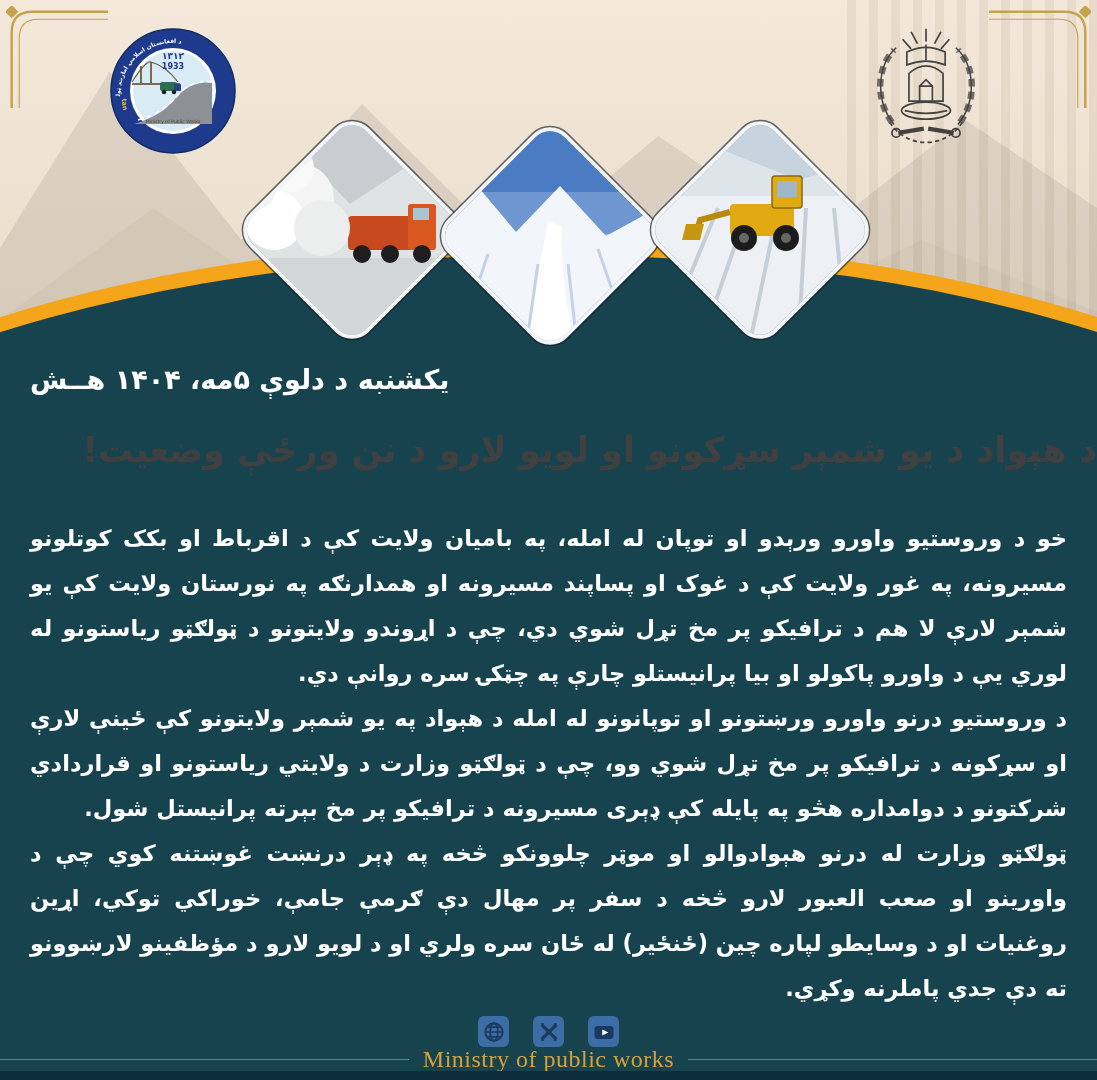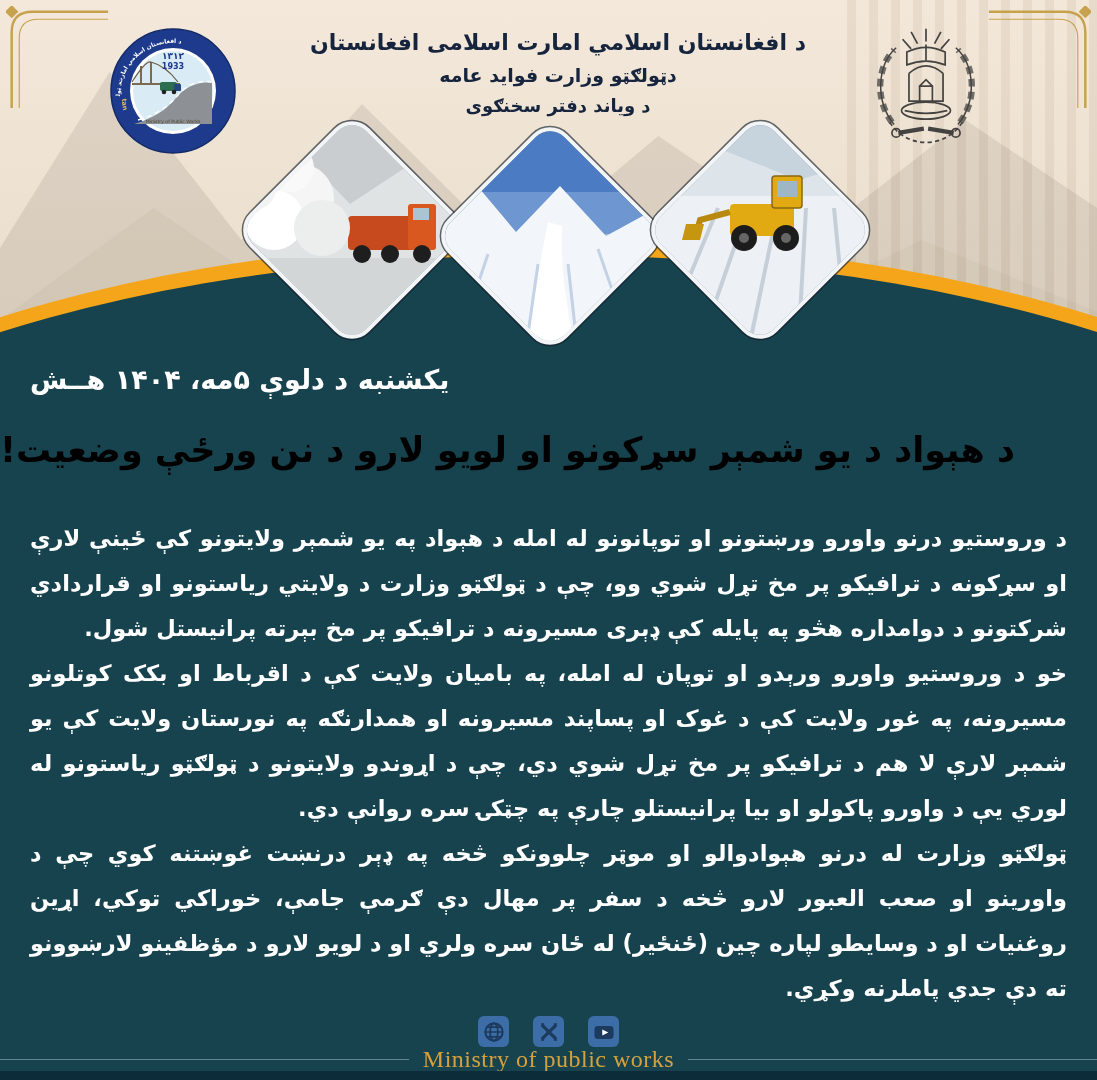--- a/index.html
+++ b/index.html
@@ -32,21 +32,21 @@
   .diamond{position:absolute;width:160px;height:160px;transform:rotate(45deg);border-radius:24px;
     border:4px solid #f2f4f6;overflow:hidden;background:#9db8cc;z-index:6;
     box-shadow:0 0 0 1.5px rgba(18,30,42,.65), inset 0 0 0 1px rgba(18,30,42,.35);}
   .diamond .ph{position:absolute;left:-42px;top:-42px;width:244px;height:244px;transform:rotate(-45deg);}
   .d1{left:268px;top:146px;}
   .d2{left:466px;top:152px;}
   .d3{left:676px;top:146px;}
   
   .dateline{position:absolute;left:30px;top:364px;z-index:7;color:#ffffff;
     font-size:27px;font-weight:bold;direction:rtl;text-align:center;}
-  .headline{position:absolute;left:0;right:0;top:430px;z-index:7;text-align:left;color:#000000;
+  .headline{position:absolute;left:0;right:0;top:430px;z-index:7;text-align:right;color:#404040;
     font-size:35px;font-weight:bold;direction:rtl;}
   .content{position:absolute;left:30px;right:30px;top:516px;z-index:7;direction:rtl;}
   .content p{margin:0;color:#ffffff;font-size:22.5px;font-weight:bold;line-height:45px;
     text-align:justify;}
   
   .social{position:absolute;left:0;right:0;top:1016px;z-index:7;display:flex;justify-content:center;gap:24px;}
   .sicon{width:31px;height:31px;border-radius:6px;background:#3c6da7;display:flex;align-items:center;justify-content:center;cursor:pointer;}
   .mow{position:absolute;left:0;right:0;top:1046px;z-index:7;display:flex;align-items:center;gap:14px;}
   .mow .rule{flex:1;height:1px;background:#5f8892;}
   .mow .label{color:#d6a13c;font-family:"Liberation Serif",serif;font-size:24px;letter-spacing:.5px;direction:ltr;}
@@ -106,25 +106,20 @@
       <textPath href="#arcTop" startOffset="8%">د ټولګټو وزارت</textPath>
     </text>
     <text font-size="6" fill="#ffffff" font-weight="bold">
       <textPath href="#arcTop" startOffset="55%">د افغانستان اسلامي امارت</textPath>
     </text>
     <text font-size="6.4" fill="#e7c35a" font-weight="bold">
       <textPath href="#arcBot" startOffset="8%">Islamic Emirate of Afghanistan</textPath>
     </text>
   </svg>
 
-  <div class="org">
-    <div class="l1">د افغانستان اسلامي امارت اسلامی افغانستان</div>
-    <div class="l2">دټولګټو وزارت فواید عامه</div>
-    <div class="l3">د ویاند دفتر سخنګوی</div>
-  </div>
 
   <svg class="emblem" viewBox="0 0 120 124">
     <g stroke="#2e2e2e" stroke-width="1.6" fill="none" opacity=".88">
       <path d="M60,22 L60,10 M52,24 L46,13 M68,24 L74,13 M46,29 L38,20 M74,29 L82,20"></path>
       <path d="M42,32 Q60,23 78,32 L78,44 Q60,37 42,44 Z"></path>
       <path d="M60,25 L60,40"></path>
       <path d="M44,52 Q60,38 76,52 M44,52 L44,78 L76,78 L76,52"></path>
       <path d="M54,78 V64 H66 V78 M54,64 L60,58 L66,64"></path>
       <ellipse cx="60" cy="87" rx="23" ry="8"></ellipse>
       <path d="M40,87 Q60,92 80,87"></path>
@@ -182,22 +177,22 @@
       <circle cx="148" cy="130" r="13" fill="#1c1c1c"></circle>
         <circle cx="148" cy="130" r="5" fill="#666"></circle>
     </svg>
   </div>
 
   <div class="dateline">یکشنبه د دلوې ۵مه، ۱۴۰۴ هــش</div>
 
   <div class="headline">د هېواد د یو شمېر سړکونو او لویو لارو د نن ورځې وضعیت!</div>
 
   <div class="content">
+    <p>خو د وروستیو واورو ورېدو او توپان له امله، په بامیان ولایت کې د اقرباط او بکک کوتلونو مسیرونه، په غور ولایت کې د غوک او پساپند مسیرونه او همدارنګه په نورستان ولایت کې یو شمېر لارې لا هم د ترافیکو پر مخ تړل شوي دي، چې د اړوندو ولایتونو د ټولګټو ریاستونو له لوري یې د واورو پاکولو او بیا پرانیستلو چارې په چټکۍ سره روانې دي.</p>
     <p>د وروستیو درنو واورو ورښتونو او توپانونو له امله د هېواد په یو شمېر ولایتونو کې ځینې لارې او سړکونه د ترافیکو پر مخ تړل شوي وو، چې د ټولګټو وزارت د ولایتي ریاستونو او قراردادي شرکتونو د دوامداره هڅو په پایله کې ډېری مسیرونه د ترافیکو پر مخ بېرته پرانیستل شول.</p>
-    <p>خو د وروستیو واورو ورېدو او توپان له امله، په بامیان ولایت کې د اقرباط او بکک کوتلونو مسیرونه، په غور ولایت کې د غوک او پساپند مسیرونه او همدارنګه په نورستان ولایت کې یو شمېر لارې لا هم د ترافیکو پر مخ تړل شوي دي، چې د اړوندو ولایتونو د ټولګټو ریاستونو له لوري یې د واورو پاکولو او بیا پرانیستلو چارې په چټکۍ سره روانې دي.</p>
     <p>ټولګټو وزارت له درنو هېوادوالو او موټر چلوونکو څخه په ډېر درنښت غوښتنه کوي چې د واورینو او صعب العبور لارو څخه د سفر پر مهال دې ګرمې جامې، خوراکي توکي، اړین روغنیات او د وسایطو لپاره چین (ځنځیر) له ځان سره ولري او د لویو لارو د مؤظفینو لارښوونو ته دې جدي پاملرنه وکړي.</p>
   </div>
 
   <div class="social">
     <div class="sicon">
       <svg viewBox="0 0 30 30" width="26" height="26">
         <rect x="4" y="8" width="22" height="15" rx="4" fill="#1c3a5e"></rect>
         <polygon points="13,12 20,15.5 13,19" fill="#ffffff"></polygon>
       </svg>
     </div>

